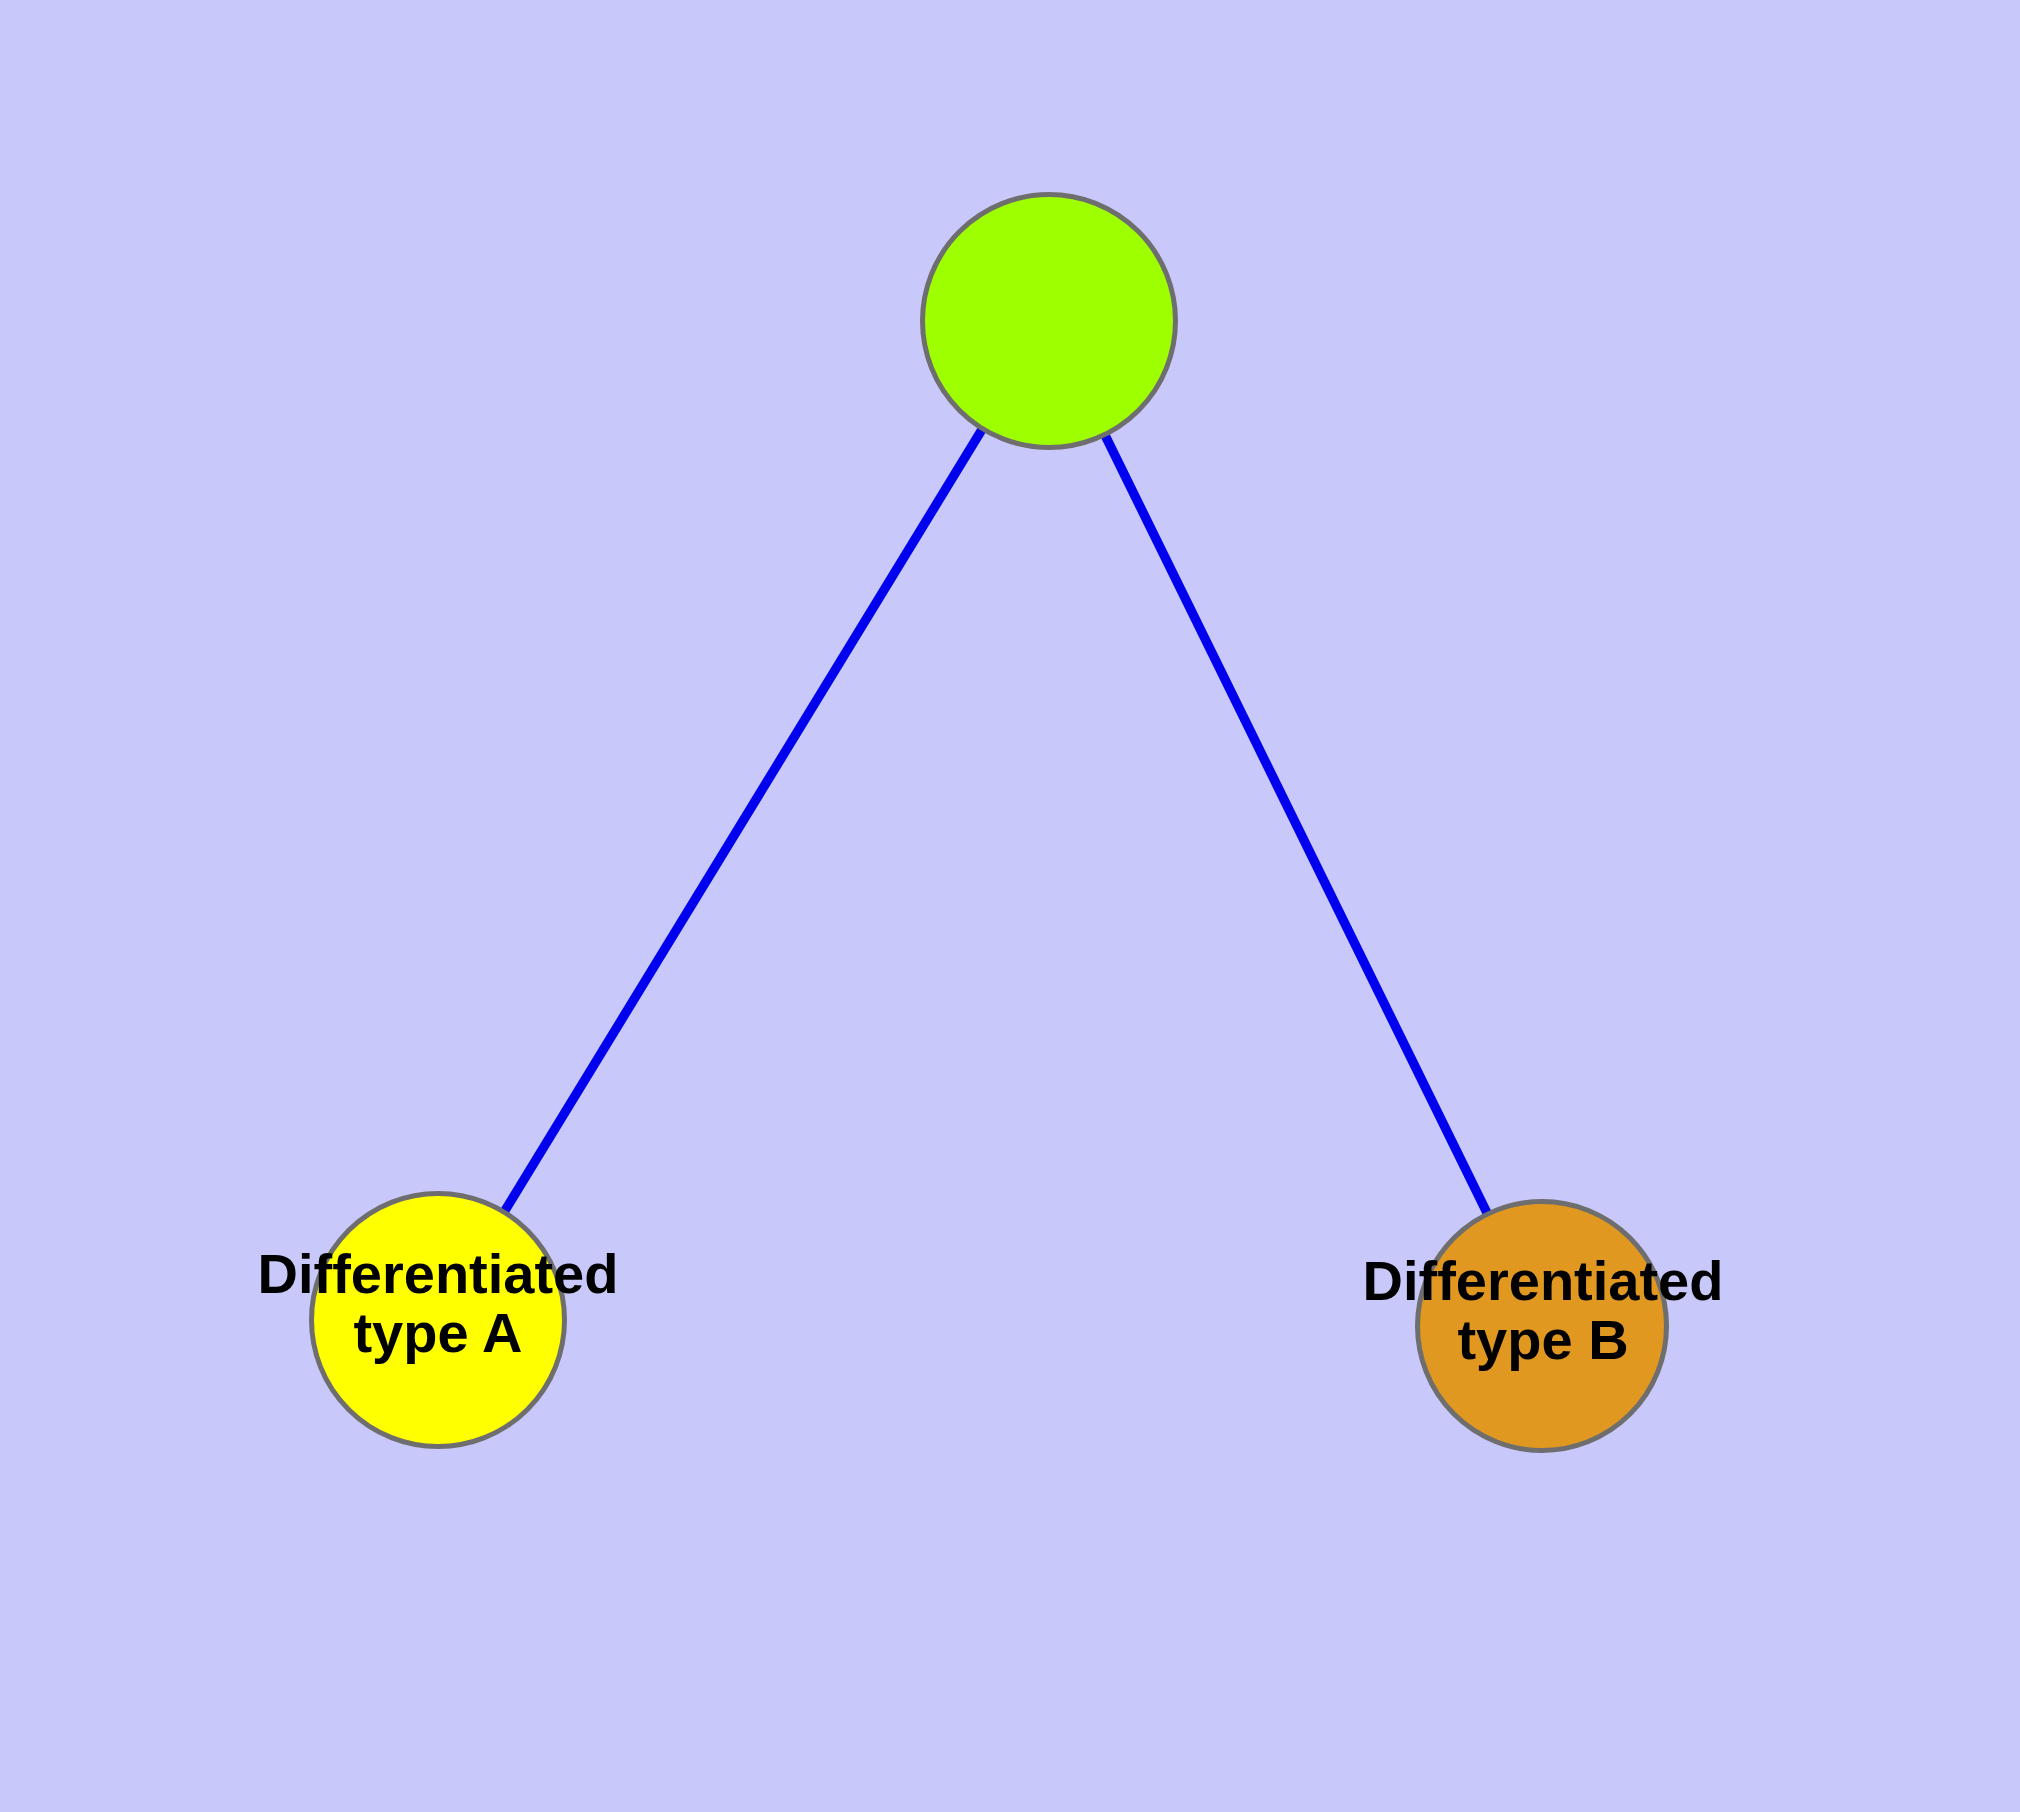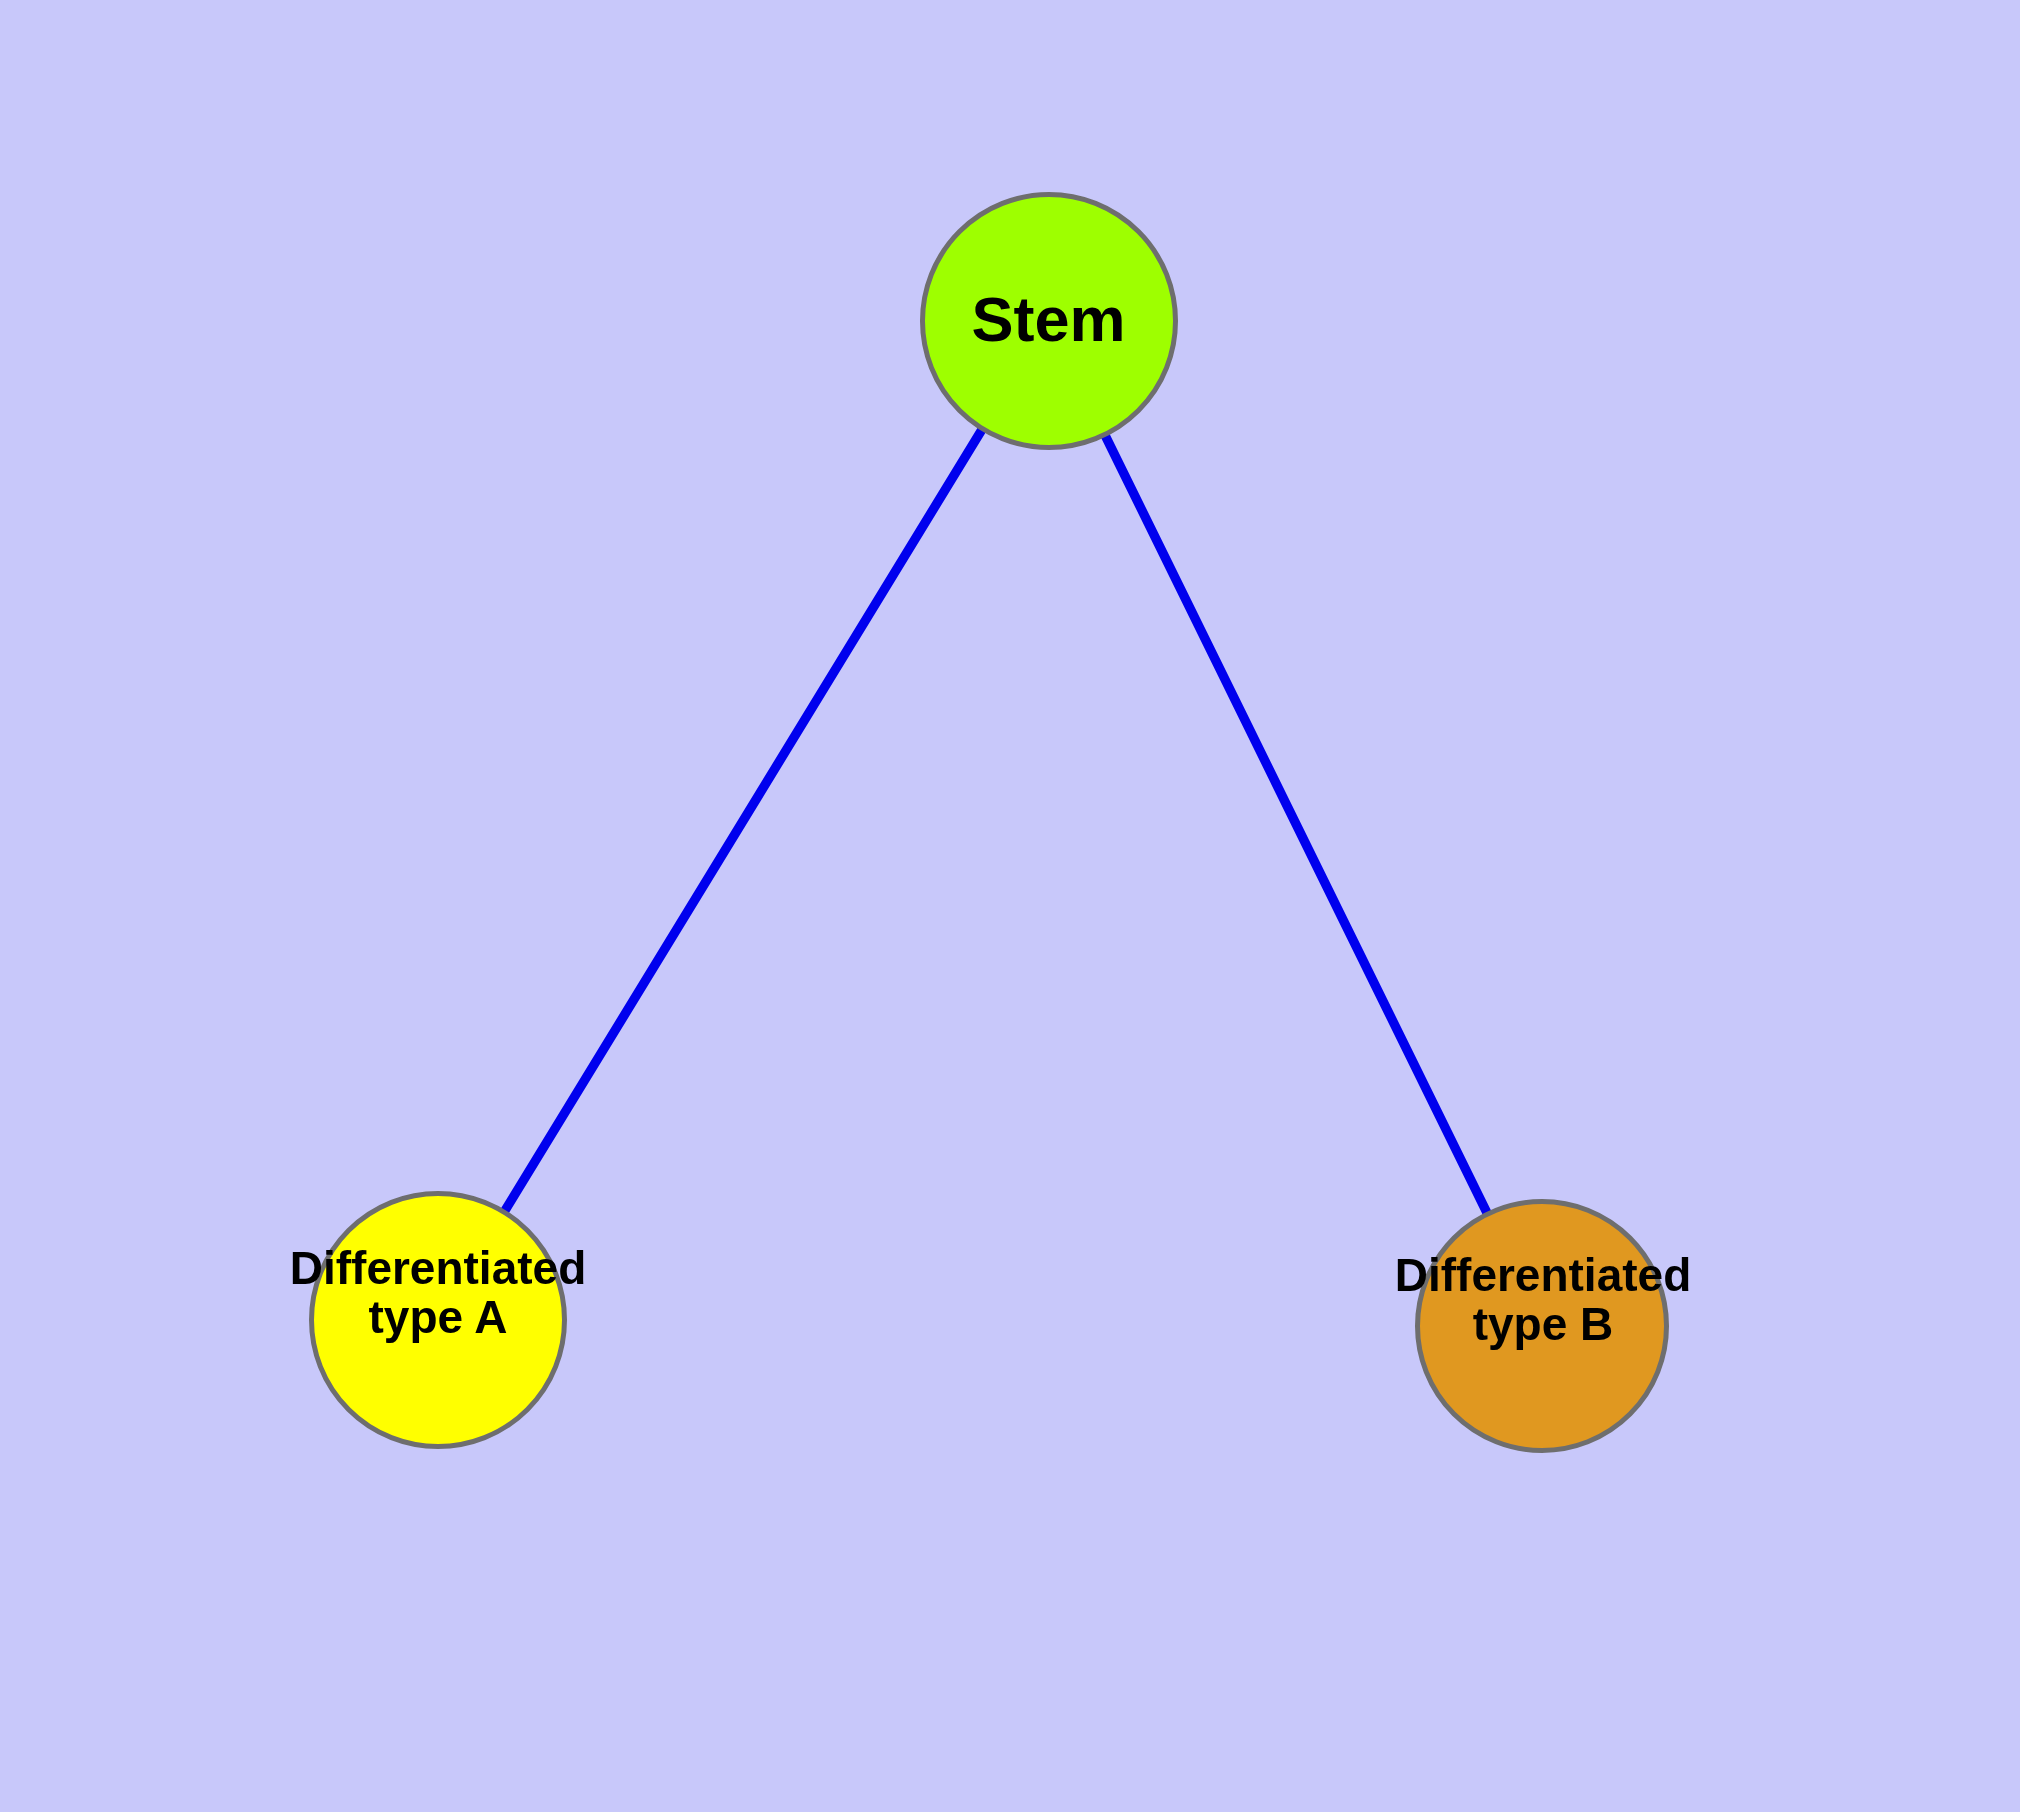--- a/index.html
+++ b/index.html
@@ -39,40 +39,39 @@
     font-family: "Liberation Sans", sans-serif;
     font-weight: bold;
     line-height: 1.06;
     white-space: pre-line;
     pointer-events: none;
   }
   .label-root {
     font-size: 63px;
   }
   .label-leaf {
-    font-size: 46px;
+    font-size: 56px;
   }
 </style>
 </head>
 <body>
 
 <div id="graph-canvas">
 
   <svg id="edge-layer" viewBox="0 0 2384 2138" width="2021" height="1812" xmlns="http://www.w3.org/2000/svg">
     <line x1="1237" y1="378" x2="517" y2="1557" stroke="#0000ee" stroke-width="11" stroke-linecap="round"></line>
     <line x1="1237" y1="378" x2="1820" y2="1565" stroke="#0000ee" stroke-width="11" stroke-linecap="round"></line>
   </svg>
 
   <div class="graph-node" style="left:920px; top:192px; width:258px; height:258px; background:#9eff00;"></div>
 
   <div class="graph-node" style="left:309px; top:1191px; width:258px; height:258px; background:#ffff00;"></div>
 
   <div class="graph-node" style="left:1415px; top:1199px; width:254px; height:254px; background:#e09820;"></div>
 
-  <div class="node-label label-root" style="left:794px; top:286px; width:509px;">Stem</div>
 
   <div class="node-label label-leaf" style="left:99px; top:1244px; width:678px;">Differentiated
 type A</div>
 
   <div class="node-label label-leaf" style="left:1204px; top:1251px; width:678px;">Differentiated
 type B</div>
 
 </div>
 
 

